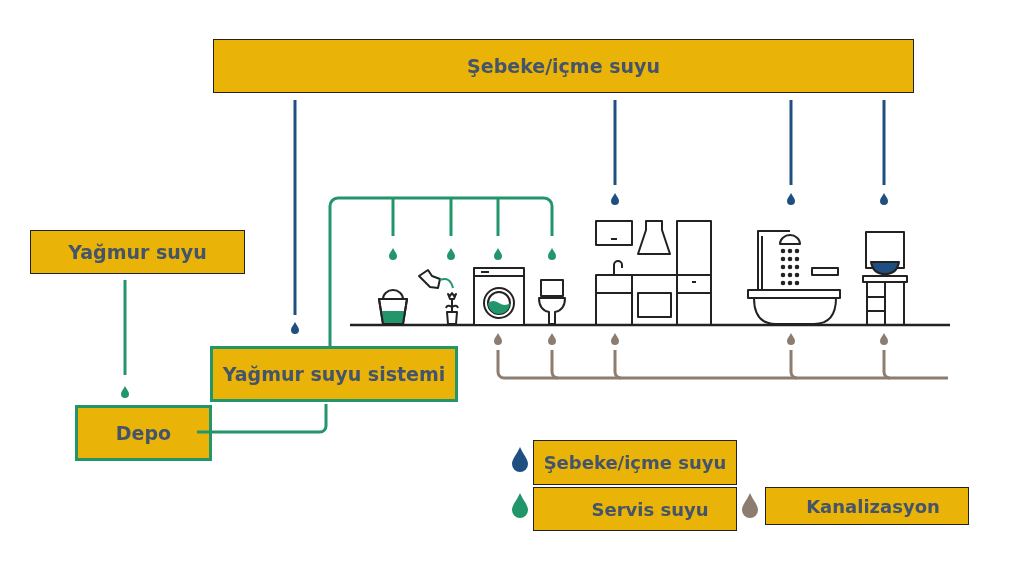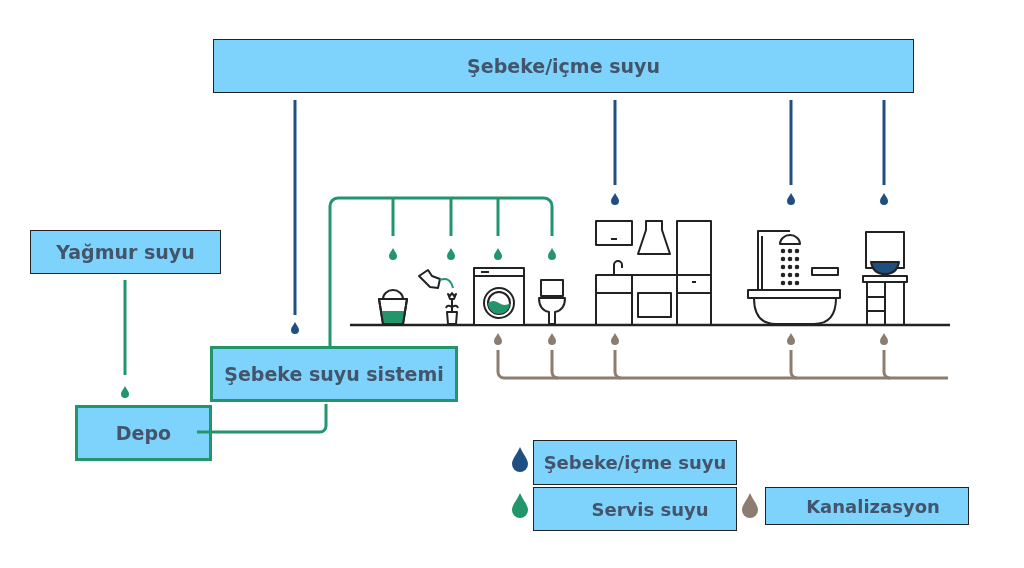--- a/index.html
+++ b/index.html
@@ -1,37 +1,37 @@
 <!DOCTYPE html>
 <html><head>
 <meta charset="utf-8">
 <style>
   html, body { margin:0; padding:0; background:#ffffff; }
   body { width:1024px; height:568px; position:relative; overflow:hidden; font-family:"Liberation Sans", sans-serif; }
   .box { position:absolute; box-sizing:border-box; display:flex; align-items:center; justify-content:center;
-         font-family:"DejaVu Sans", sans-serif; font-weight:bold; color:#44546a; background:#7dd3fc; }
+         font-family:"DejaVu Sans", sans-serif; font-weight:bold; color:#44546a; background:#eab308; }
   .box.black { border:1.5px solid #222; }
   .box.green { border:3px solid #22966a; }
   svg#diagram { position:absolute; left:0; top:0; }
   .legend-drop { position:absolute; }
 </style>
 <style>.c-mains{stroke:#1f4e80} .f-mains{fill:#1f4e80}
 .c-service{stroke:#22966a} .f-service{fill:#22966a}
 .c-sewage{stroke:#8c7d70} .f-sewage{fill:#8c7d70}
 .box{color:#44546a} .box.green{border-color:#22966a}</style></head>
 <body>
 
 <div class="box black" style="left:213px;top:39px;width:701px;height:54px;font-size:19px;">
   <span>Şebeke/içme suyu</span>
 </div>
-<div class="box black" style="left:30px;top:230px;width:191px;height:44px;font-size:19px;">
+<div class="box black" style="left:30px;top:230px;width:215px;height:44px;font-size:19px;">
   <span>Yağmur suyu</span>
 </div>
 <div class="box green" style="left:210px;top:346px;width:248px;height:56px;font-size:19px;">
-  <span>Şebeke suyu sistemi</span>
+  <span>Yağmur suyu sistemi</span>
 </div>
 <div class="box green" style="left:60px;top:405px;width:137px;height:56px;font-size:19px;margin-left:15px;">
   <span>Depo</span>
 </div>
 
 <svg id="diagram" width="1024" height="568" viewBox="0 0 1024 568">
   <defs>
     <path id="drop" d="M0,-6 C1.5,-3 4,-0.5 4,2 A4,4 0 0 1 -4,2 C-4,-0.5 -1.5,-3 0,-6 Z"></path>
   </defs>
 

